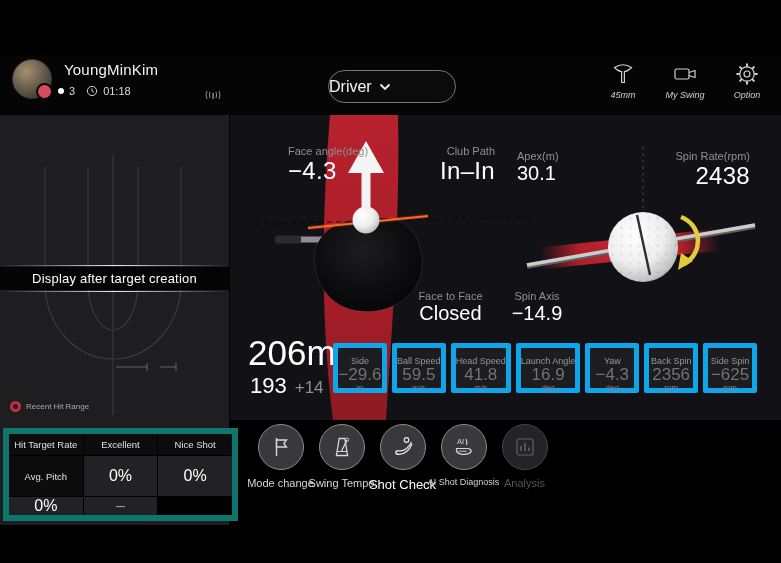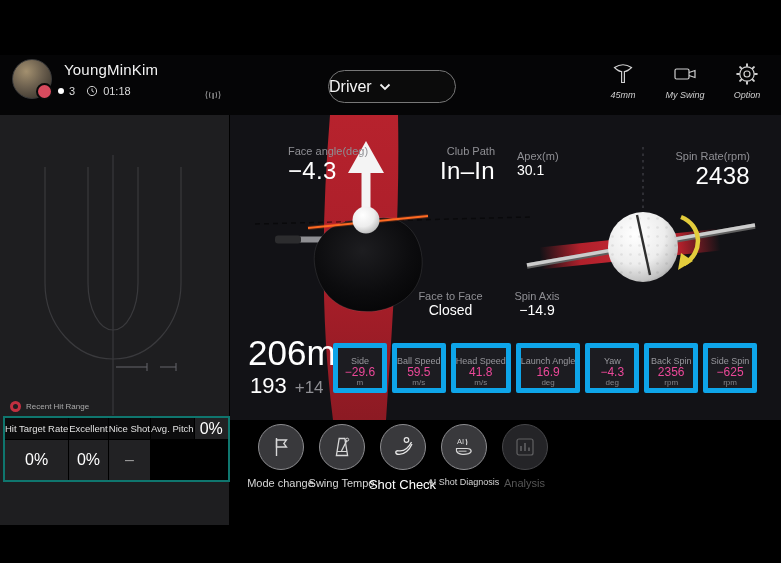--- a/index.html
+++ b/index.html
@@ -37,44 +37,44 @@
   .banner{position:absolute;left:0;top:152px;width:229px;height:23px;background:rgba(0,0,0,.82);
           display:flex;align-items:center;justify-content:center;}
   .banner:before,.banner:after{content:"";position:absolute;left:0;width:100%;height:1px;
           background:linear-gradient(90deg,rgba(255,255,255,0),rgba(255,255,255,.9) 50%,rgba(255,255,255,0));}
   .banner:before{top:-2px;} .banner:after{bottom:-2px;}
   .banner span{font-size:13px;color:#fff;letter-spacing:.2px;}
   .legend{position:absolute;left:10px;top:286px;display:flex;align-items:center;gap:5px;}
   .legend .ring{width:9px;height:9px;border-radius:50%;border:3px solid #c23040;background:#1e1e20;box-sizing:border-box;
                 width:11px;height:11px;}
   .legend span{font-size:8px;color:#aaa;}
-  .ltable{position:absolute;left:3px;top:301px;width:223px;border:2px solid #0f766e;background:#000;
-          display:grid;grid-template-columns:repeat(5,1fr);grid-template-rows:21px 40px;gap:1px;}
+  .ltable{position:absolute;left:3px;top:313px;width:223px;border:6px solid #0f766e;background:#000;
+          display:grid;grid-template-columns:repeat(3,1fr);grid-template-rows:21px 40px;gap:1px;}
   .ltable .h{background:#0c0c0d;display:flex;align-items:center;justify-content:center;
              font-size:9.5px;color:#e0e0e0;white-space:nowrap;}
   .ltable .v{background:#222224;display:flex;align-items:center;justify-content:center;
              font-size:16px;color:#fff;}
   .ltable .v.dim{color:#9a9a9a;}
 
   
   #main-panel{position:absolute;left:230px;top:115px;width:551px;height:305px;background:#121216;}
   .lbl{font-size:11px;color:#8f8f94;}
   .bigval{font-size:24px;color:#fff;letter-spacing:.3px;}
-  .midval{font-size:14px;color:#fff;}
+  .midval{font-size:20px;color:#fff;}
 
   #distance-total{position:absolute;left:18px;top:220px;font-size:35px;color:#fff;line-height:1;}
   #distance-sub{position:absolute;left:20px;top:258px;font-size:22px;color:#fff;}
   #distance-run{font-size:17px;color:#8f8f94;margin-left:8px;}
 
   .stats-row{position:absolute;left:103px;top:228px;width:424px;height:50px;display:flex;gap:5px;}
   .stat-box{flex:1;background:#1c1c21;border:5px solid #0ea5e9;border-radius:2px;
             display:flex;flex-direction:column;align-items:center;justify-content:space-between;
             padding:8px 0 3px;box-sizing:border-box;}
   .stat-box .sl{font-size:9px;color:#97979c;white-space:nowrap;}
-  .stat-box .sv{font-size:12px;color:#ec4899;line-height:1;}
+  .stat-box .sv{font-size:17px;color:#737373;line-height:1;}
   .stat-box .su{font-size:8px;color:#85858a;}
 
   
   #toolbar{position:absolute;left:230px;top:424px;width:551px;height:90px;display:flex;padding-left:20px;box-sizing:border-box;}
   .tb-item{width:61px;display:flex;flex-direction:column;align-items:center;cursor:pointer;}
   .tb-circle{width:44px;height:44px;border-radius:50%;background:#39393c;border:1px solid #8d8d90;
              display:flex;align-items:center;justify-content:center;}
   .tb-label{margin-top:7px;font-size:11px;color:#d6d6d6;white-space:nowrap;}
   .tb-item.active .tb-label{font-size:13px;color:#fff;}
   .tb-item.small .tb-label{font-size:9px;}
@@ -153,20 +153,23 @@
       <path d="M113 40 V300" stroke="#4a4a4e" stroke-width="0.8" fill="none" opacity=".9"></path>
       <path d="M45 52 V168 A68 76 0 0 0 181 168 V52" stroke="#3a3a3d" stroke-width="1.2" fill="none"></path>
       <path d="M88 52 V168 A25 47 0 0 0 138 168 V52" stroke="#3a3a3d" stroke-width="1.2" fill="none"></path>
       <g stroke="#64646a" stroke-width="1">
         <path d="M116 252 H147"></path>
           <path d="M147 248 V256"></path>
         <path d="M160 252 H176"></path>
           <path d="M176 248 V256"></path>
       </g>
     </svg>
+    <div class="banner">
+      <span>Display after target creation</span>
+    </div>
     <div class="legend">
       <span class="ring"></span>
       <span>Recent Hit Range</span>
     </div>
     <div class="ltable">
       <div class="h">Hit Target Rate</div>
       <div class="h">Excellent</div>
       <div class="h">Nice Shot</div>
       <div class="h">Avg. Pitch</div>
       <div class="v">0%</div>

